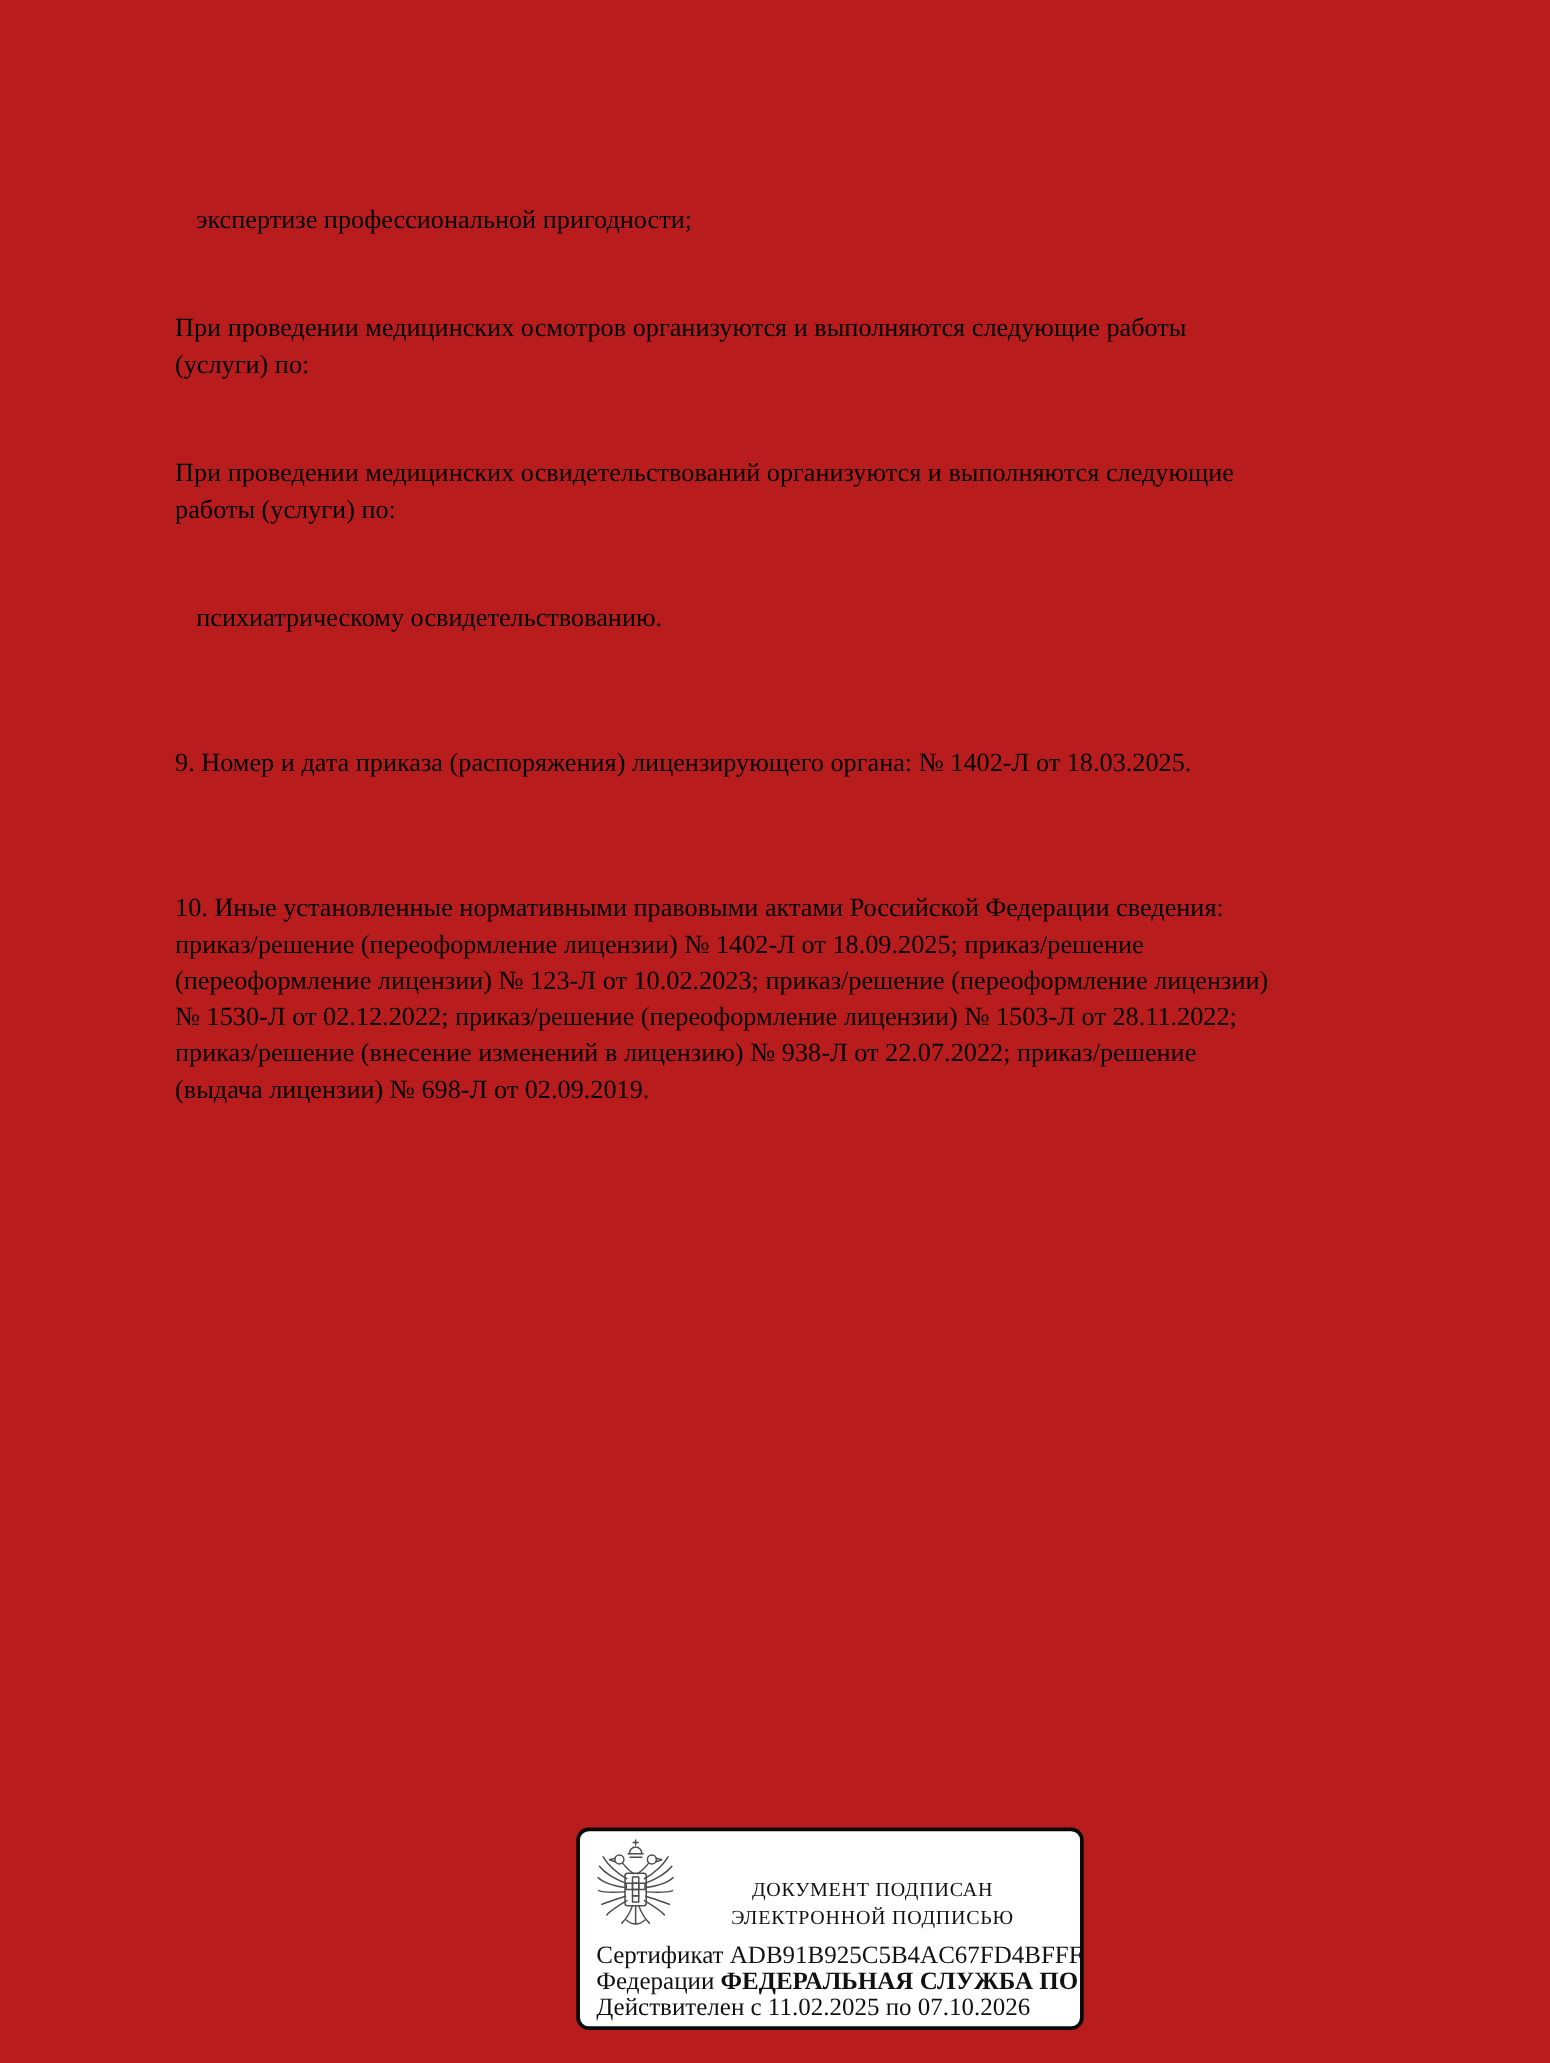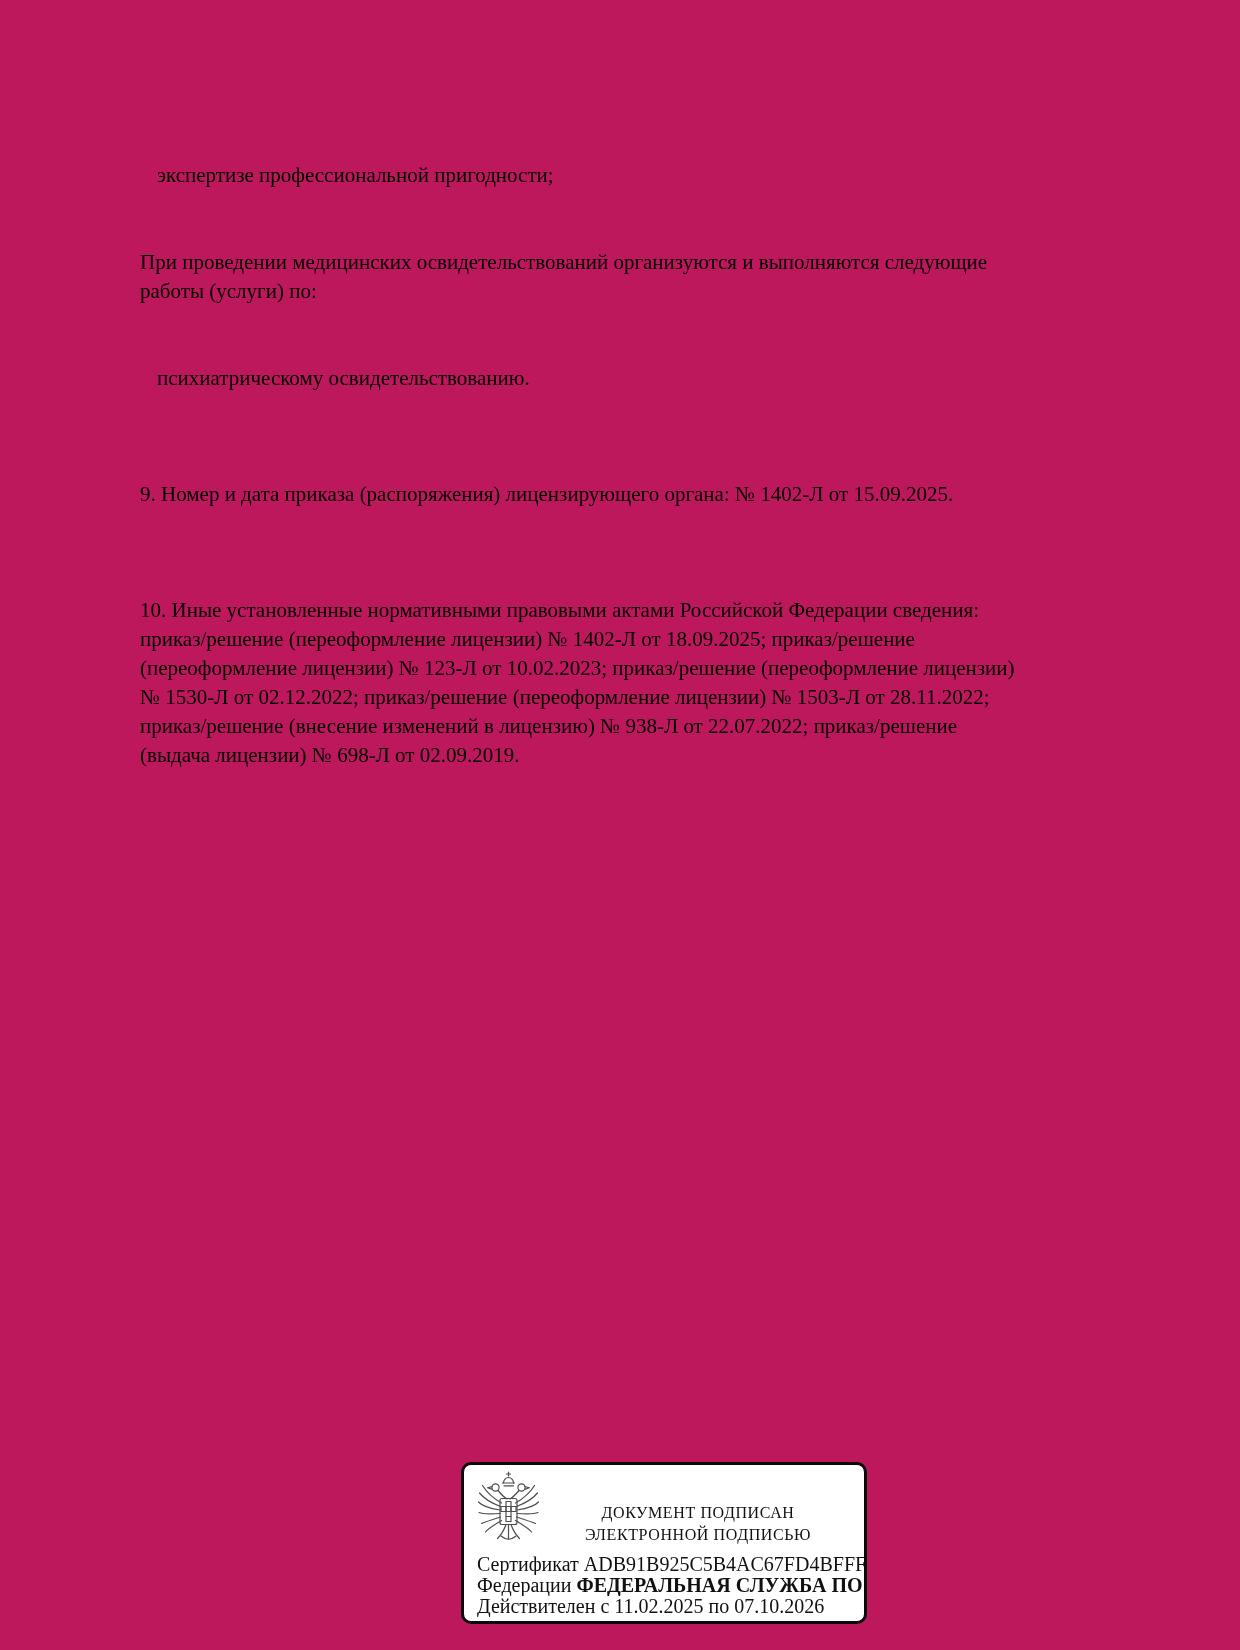--- a/index.html
+++ b/index.html
@@ -11,21 +11,21 @@
     width: 1240px;
     height: 1650px;
     position: relative;
     font-family: "Liberation Serif", serif;
     color: #000000;
     overflow: hidden;
   }
   .page {
     position: absolute;
     inset: 0;
-    background: #be185d;
+    background: #b91c1c;
   }
   .content {
     position: absolute;
     left: 140px;
     top: 103px;
     width: 1060px;
     font-size: 21px;
     line-height: 29px;
     white-space: pre-wrap;
   }
@@ -86,24 +86,26 @@
     font-weight: bold;
   }
 </style>
 </head>
 <body>
 
 <div class="page">
 
   <div class="content">
     <p class="indent">экспертизе профессиональной пригодности;</p>
+    <p>При проведении медицинских осмотров организуются и выполняются следующие работы
+(услуги) по:</p>
     <p>При проведении медицинских освидетельствований организуются и выполняются следующие
 работы (услуги) по:</p>
     <p class="indent">психиатрическому освидетельствованию.</p>
-    <p class="gap">9. Номер и дата приказа (распоряжения) лицензирующего органа: № 1402-Л от 15.09.2025.</p>
+    <p class="gap">9. Номер и дата приказа (распоряжения) лицензирующего органа: № 1402-Л от 18.03.2025.</p>
     <p class="gap">10. Иные установленные нормативными правовыми актами Российской Федерации сведения:
 приказ/решение (переоформление лицензии) № 1402-Л от 18.09.2025; приказ/решение
 (переоформление лицензии) № 123-Л от 10.02.2023; приказ/решение (переоформление лицензии)
 № 1530-Л от 02.12.2022; приказ/решение (переоформление лицензии) № 1503-Л от 28.11.2022;
 приказ/решение (внесение изменений в лицензию) № 938-Л от 22.07.2022; приказ/решение
 (выдача лицензии) № 698-Л от 02.09.2019.</p>
   </div>
 
   <div class="stamp">
     <div class="stamp-top">

